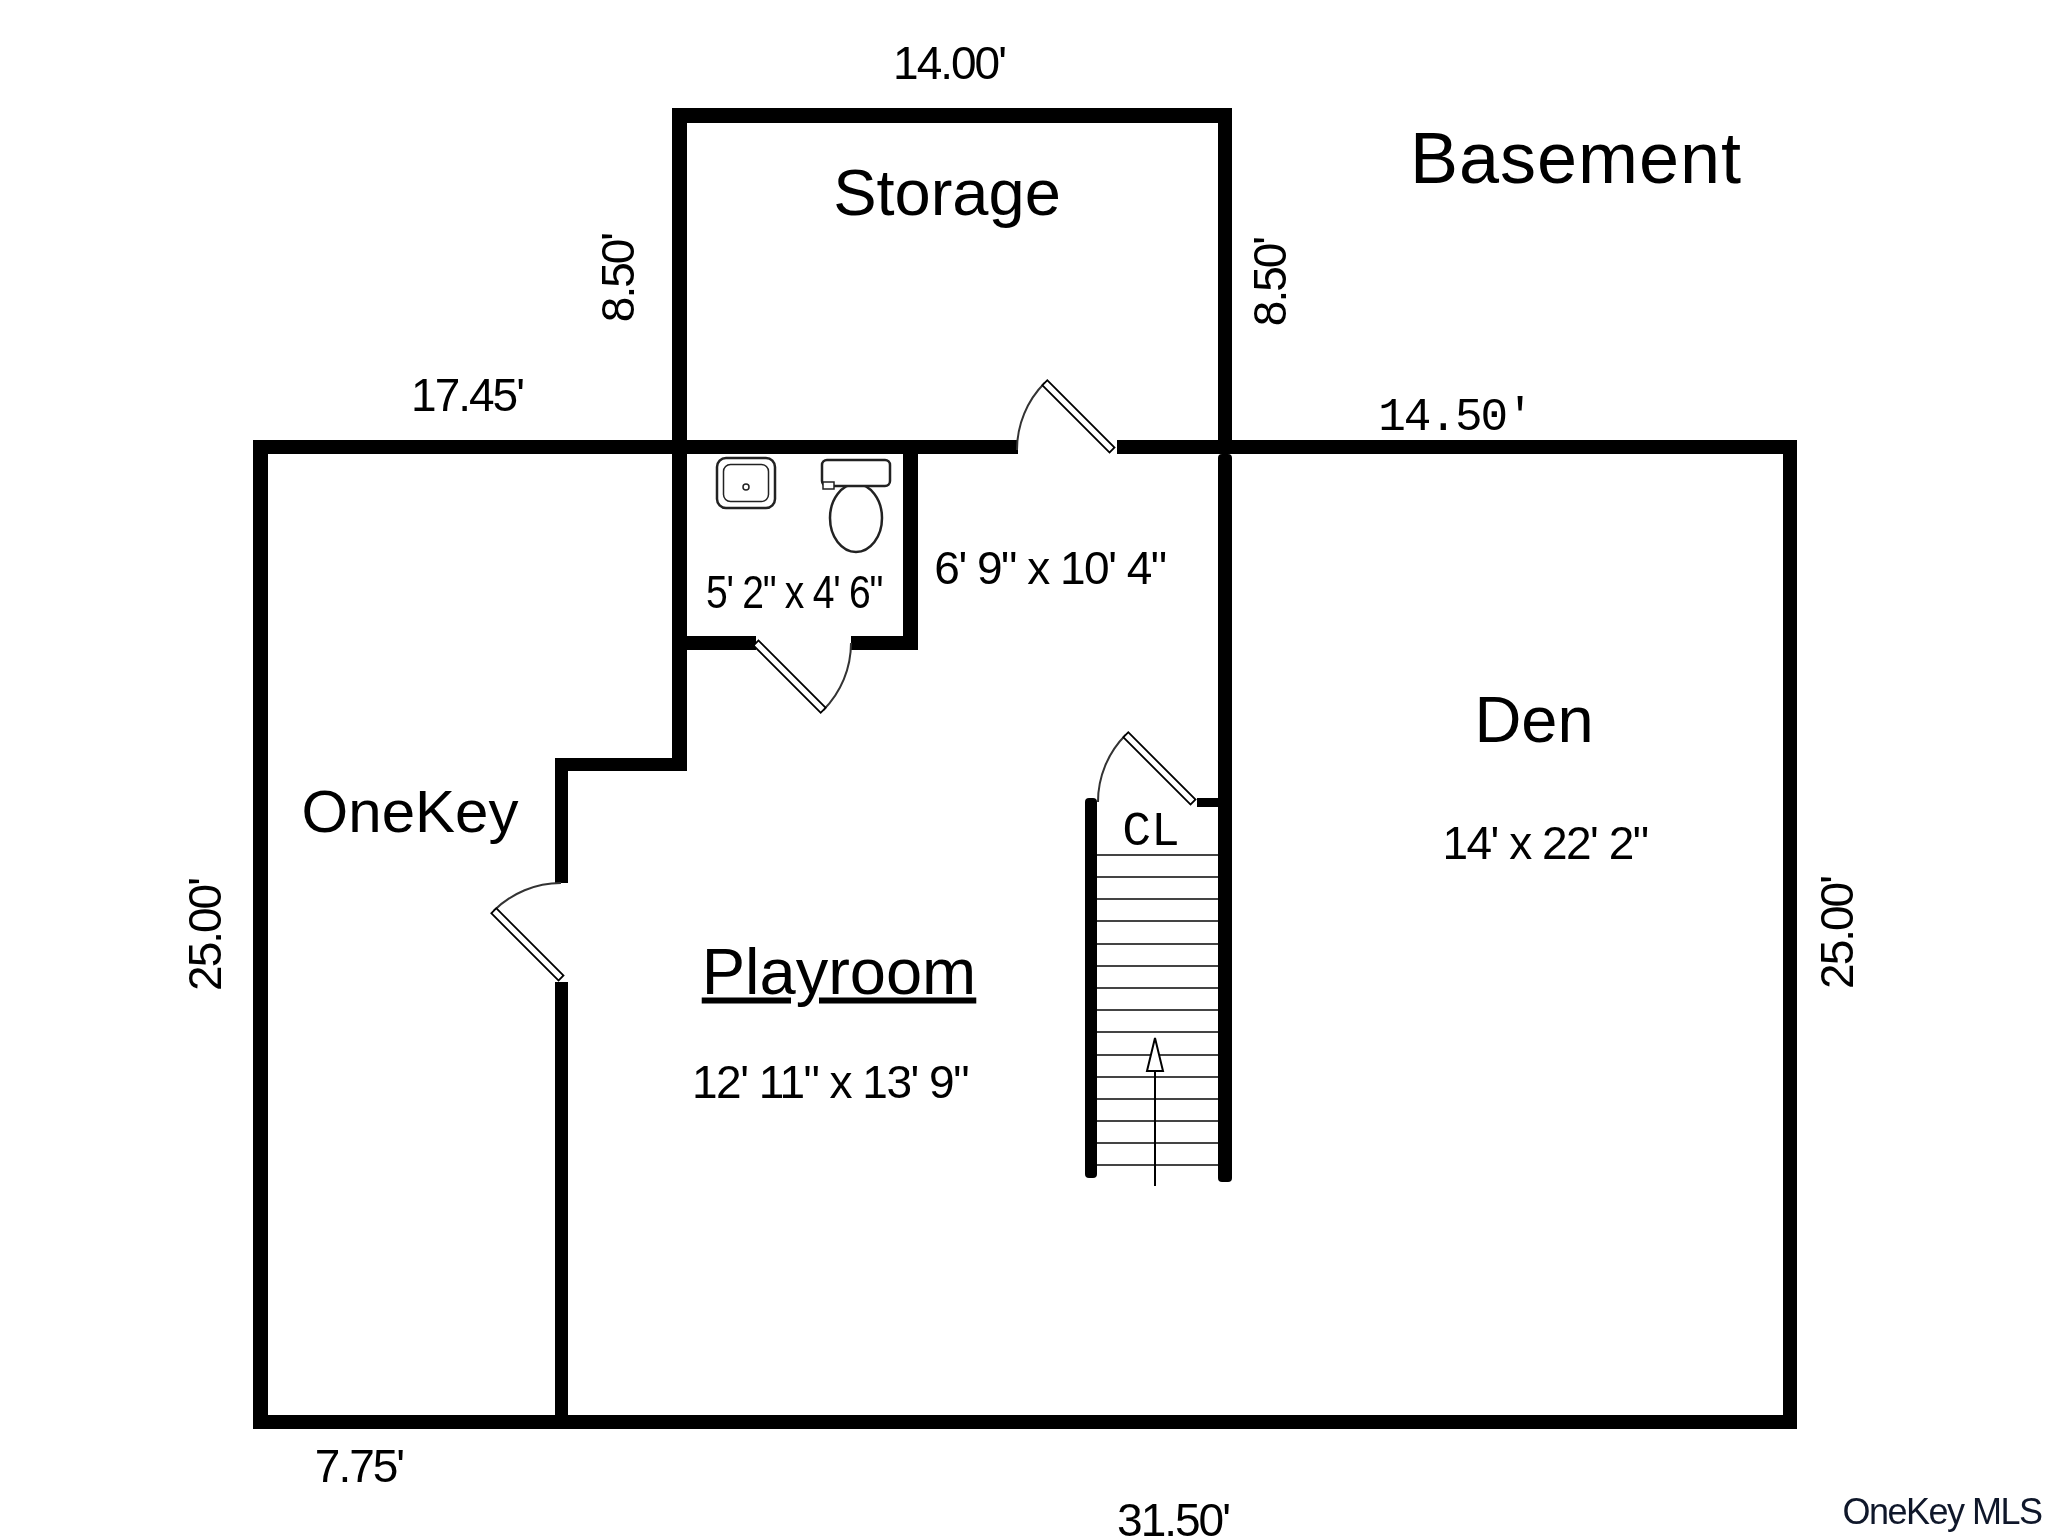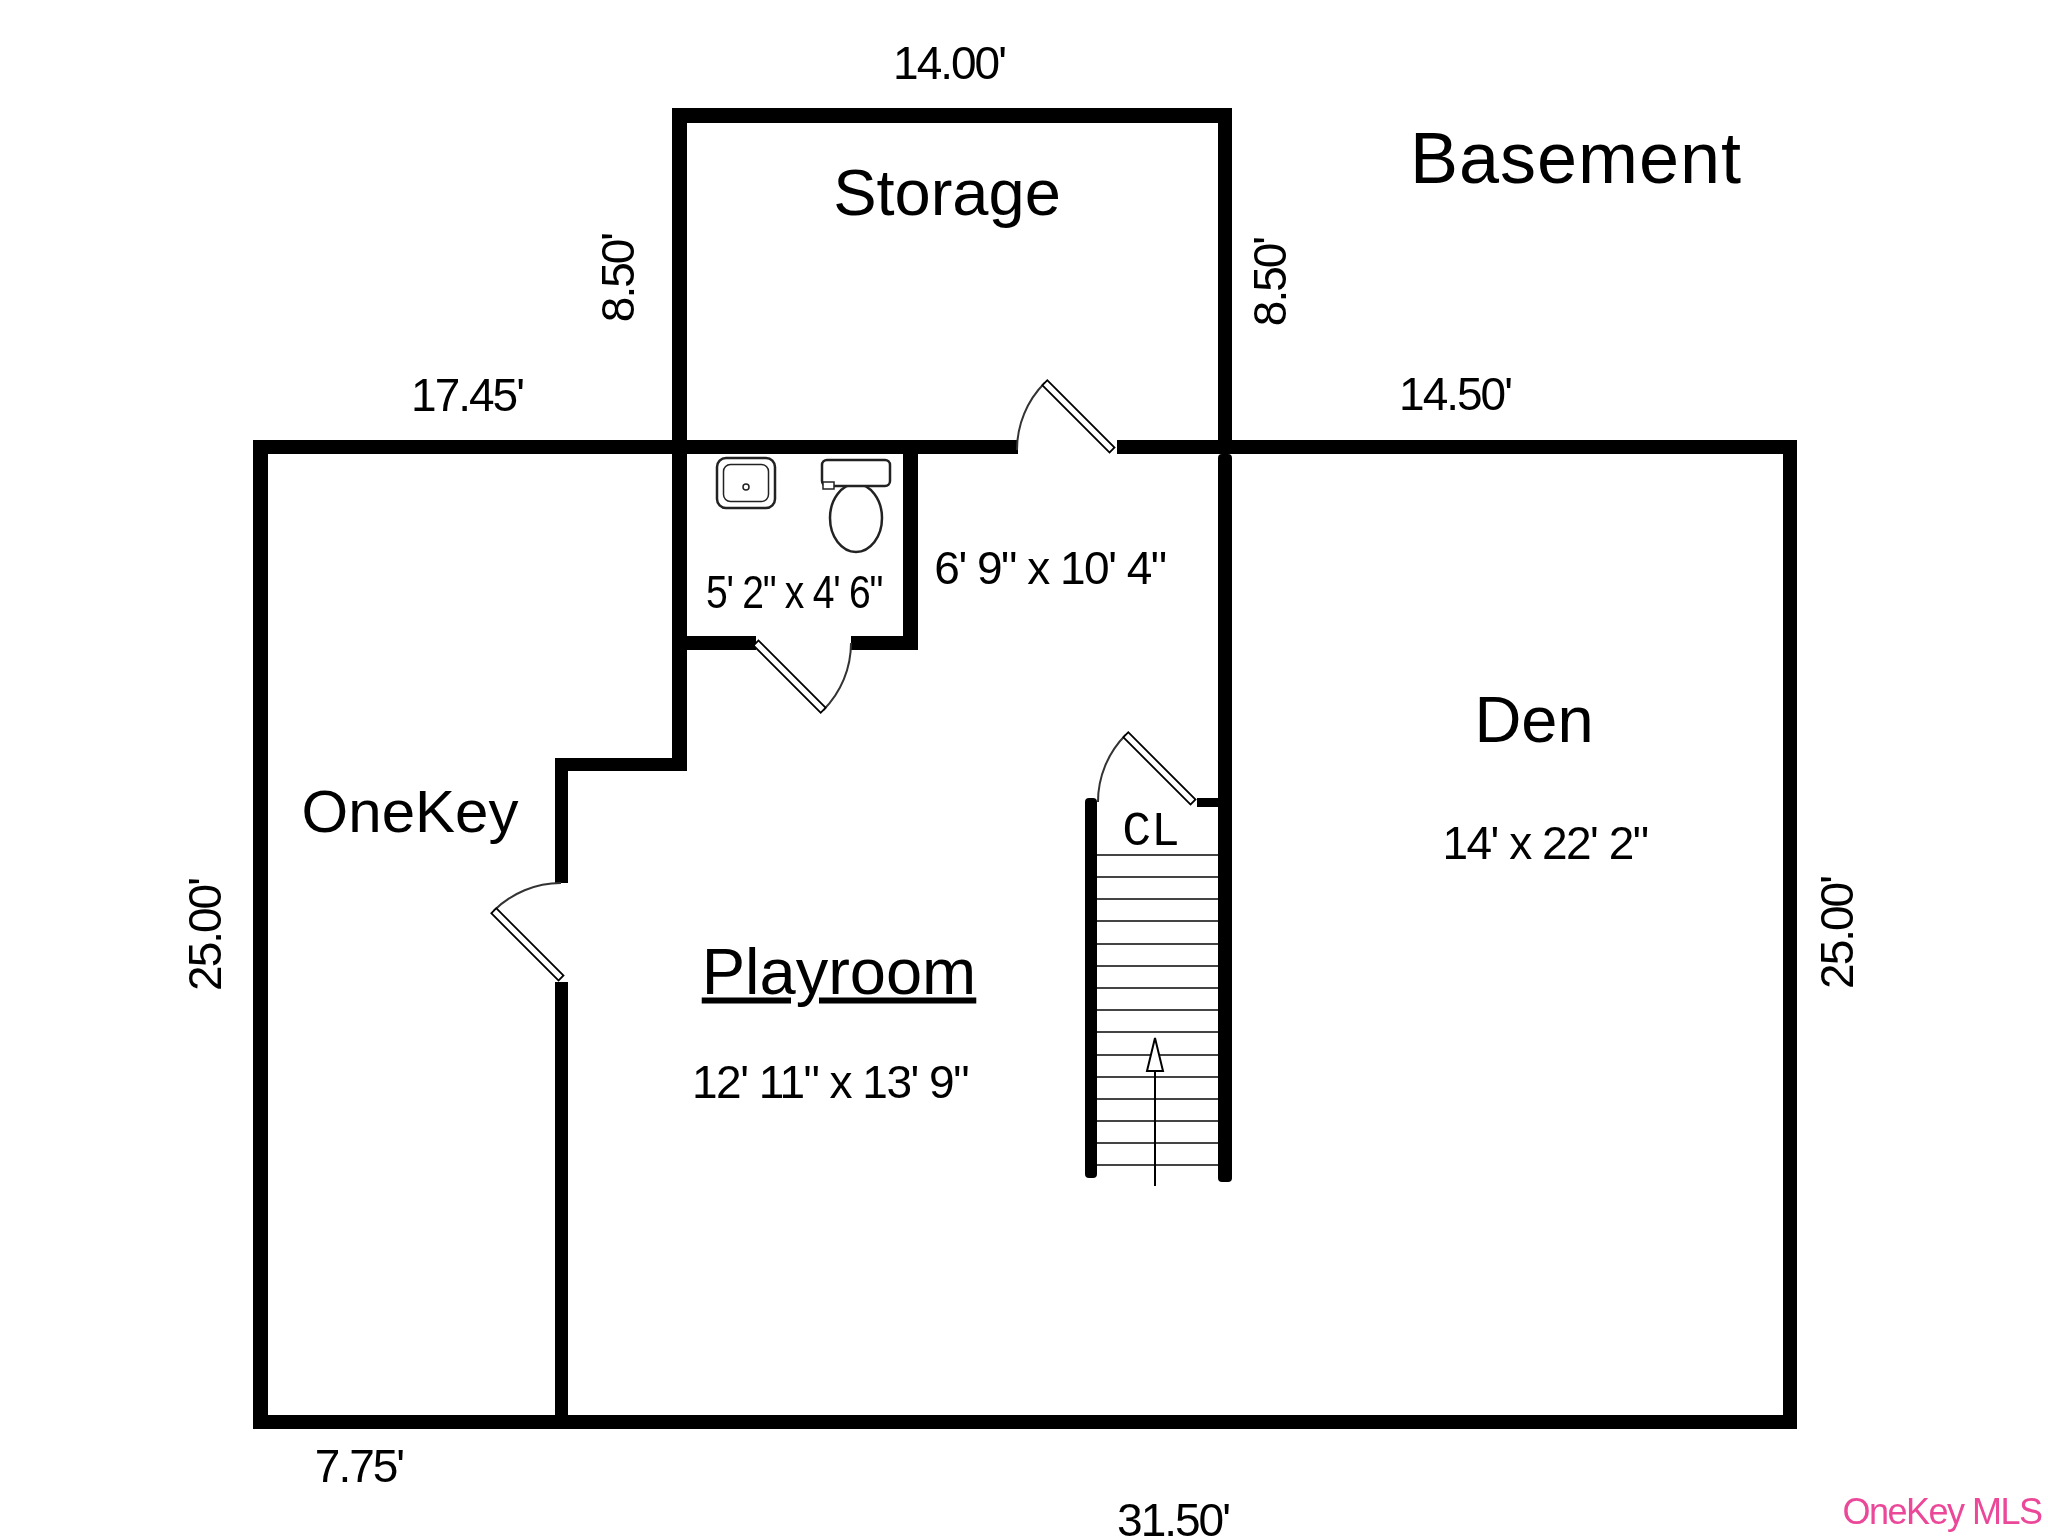--- a/index.html
+++ b/index.html
@@ -6,21 +6,21 @@
   #plan{position:relative;width:2048px;height:1536px;background:#fff;overflow:hidden;
         font-family:"Liberation Sans",sans-serif;color:#000;}
   #plan svg{position:absolute;left:0;top:0;}
   .lbl{position:absolute;white-space:nowrap;transform:translate(-50%,-50%);line-height:1;}
   .lbl.v{transform:translate(-50%,-50%) rotate(-90deg);}
   .room{font-size:65px;text-align:right;}
   .dims{font-size:46px;letter-spacing:-1.5px;}
   .edge{font-size:46px;letter-spacing:-2px;}
   .title{font-size:72px;letter-spacing:1px;}
   .cl{font-size:48px;}
-  .wm{font-size:36px;letter-spacing:-1.5px;color:#ec4899;}
+  .wm{font-size:36px;letter-spacing:-1.5px;color:#0f172a;}
 </style>
 </head>
 <body>
 
 <div id="plan">
   <svg width="2048" height="1536" viewBox="0 0 2048 1536">
 
     <g fill="#000000">
       <rect x="672" y="108" width="560" height="15"></rect>
       <rect x="672" y="108" width="15" height="346"></rect>
@@ -99,21 +99,21 @@
   <div class="lbl dims" style="left:1545px;top:843px;">14' x 22' 2"</div>
   <div class="lbl room" style="left:839px;top:971px;text-decoration:underline;">Playroom</div>
   <div class="lbl dims" style="left:830px;top:1082px;">12' 11" x 13' 9"</div>
   <div class="lbl room" style="left:410px;top:812px;font-size:60px;">OneKey</div>
   <div class="lbl dims" style="left:794px;top:592px;transform:translate(-50%,-50%) scaleX(0.85);">5' 2" x 4' 6"</div>
   <div class="lbl dims" style="left:1050px;top:568px;">6' 9" x 10' 4"</div>
   <div class="lbl cl" style="left:1151px;top:832px;font-family:Liberation Mono, monospace;">CL</div>
 
   <div class="lbl edge" style="left:949px;top:63px;">14.00'</div>
   <div class="lbl edge" style="left:467px;top:395px;">17.45'</div>
-  <div class="lbl edge" style="left:1455px;top:394px;">14.50'</div>
+  <div class="lbl edge" style="left:1455px;top:418px;font-family:Liberation Mono, monospace;">14.50'</div>
   <div class="lbl edge v" style="left:618px;top:278px;">8.50'</div>
   <div class="lbl edge v" style="left:1270px;top:282px;">8.50'</div>
   <div class="lbl edge v" style="left:205px;top:935px;">25.00'</div>
   <div class="lbl edge v" style="left:1837px;top:933px;">25.00'</div>
   <div class="lbl edge" style="left:359px;top:1466px;">7.75'</div>
   <div class="lbl edge" style="left:1173px;top:1520px;text-decoration:underline;">31.50'</div>
   <div class="lbl wm" style="left:1942px;top:1512px;">OneKey MLS</div>
 </div>
 
 </body></html>

